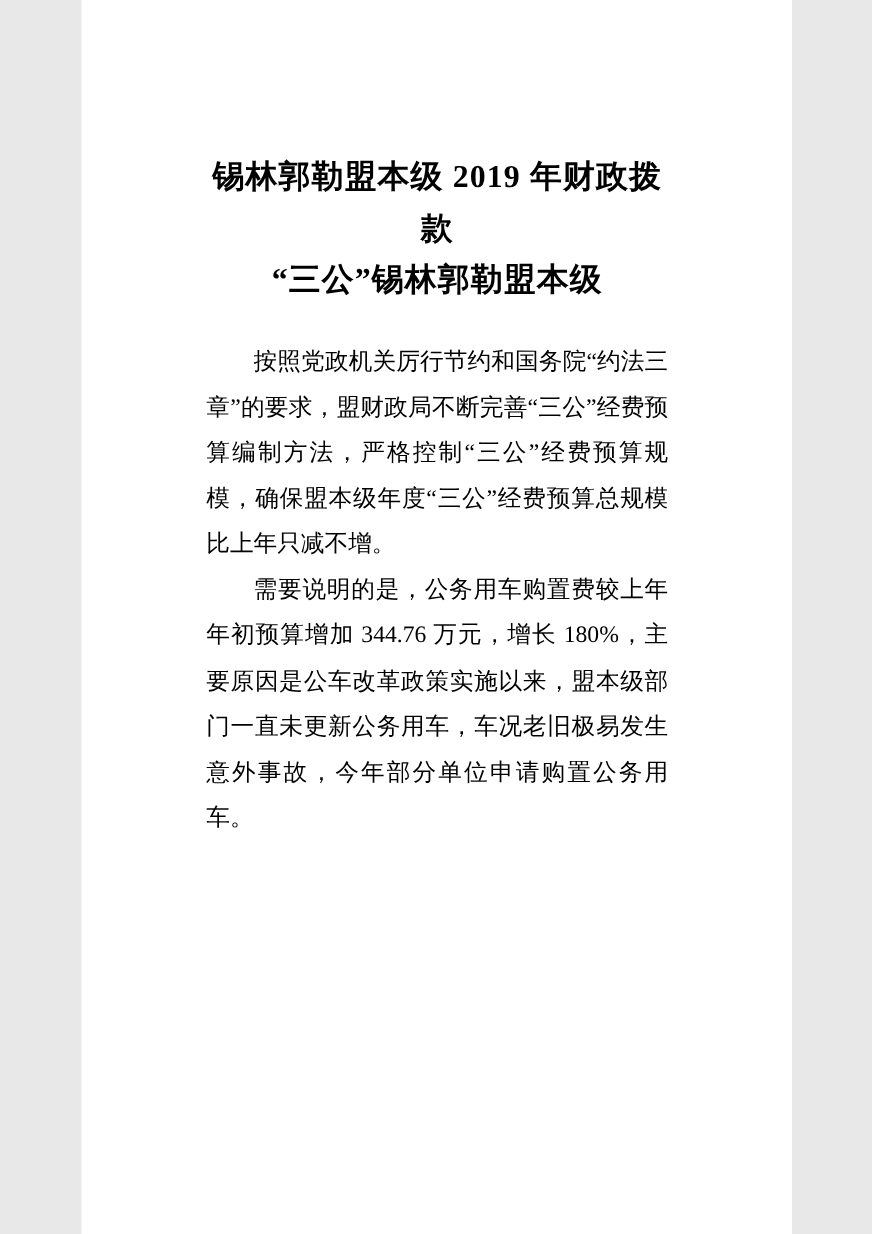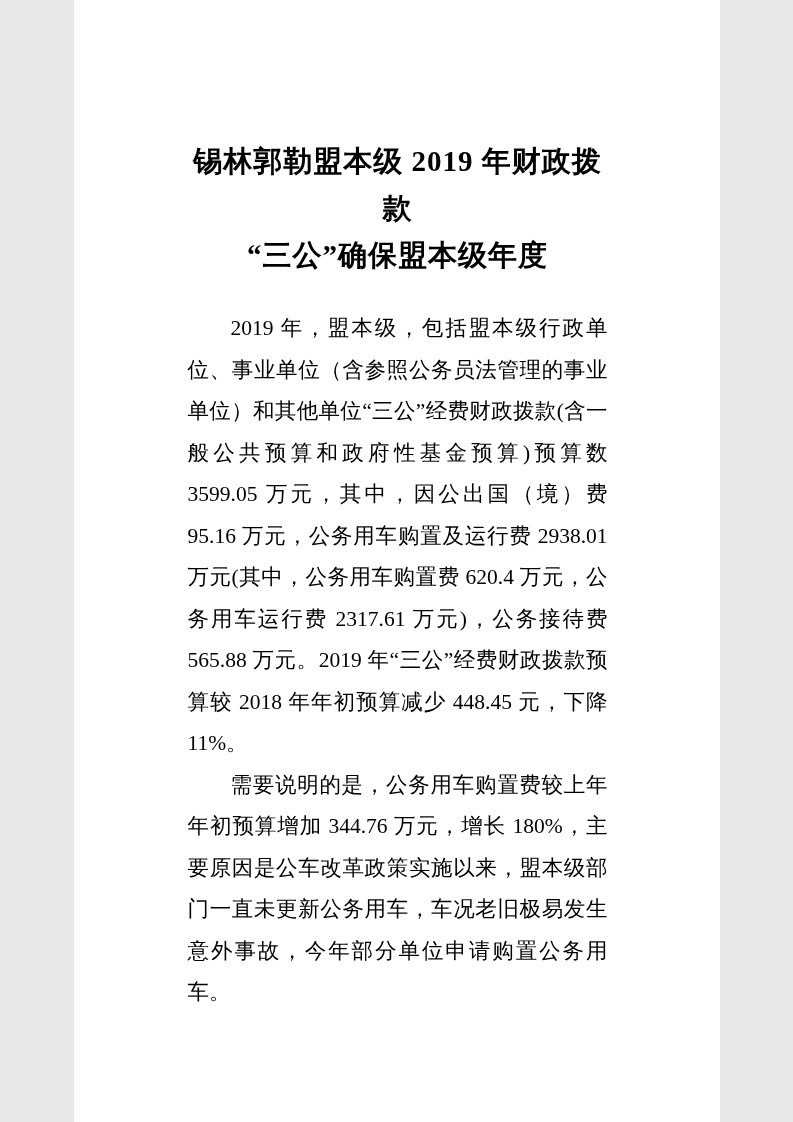--- a/index.html
+++ b/index.html
@@ -47,21 +47,21 @@
     font-family: "Liberation Serif", "DejaVu Serif", serif;
   }
 </style>
 </head>
 <body>
 
 <div class="page">
   <div class="content">
     <h1 class="doc-title">
       <span class="line">锡林郭勒盟本级 2019 年财政拨款</span>
-      <span class="line">“三公”确保盟本级年度</span>
+      <span class="line">“三公”锡林郭勒盟本级</span>
     </h1>
     <div class="body-text">
-      <p>2019 年，盟本级，包括盟本级行政单位、事业单位（含参照公务员法管理的事业单位）和其他单位“三公”经费财政拨款(含一般公共预算和政府性基金预算)预算数 3599.05 万元，其中，因公出国（境）费 95.16 万元，公务用车购置及运行费 2938.01 万元(其中，公务用车购置费 620.4 万元，公务用车运行费 2317.61 万元)，公务接待费 565.88 万元。2019 年“三公”经费财政拨款预算较 2018 年年初预算减少 448.45 元，下降 11%。</p>
+      <p>按照党政机关厉行节约和国务院“约法三章”的要求，盟财政局不断完善“三公”经费预算编制方法，严格控制“三公”经费预算规模，确保盟本级年度“三公”经费预算总规模比上年只减不增。</p>
       <p>需要说明的是，公务用车购置费较上年年初预算增加 344.76 万元，增长 180%，主要原因是公车改革政策实施以来，盟本级部门一直未更新公务用车，车况老旧极易发生意外事故，今年部分单位申请购置公务用车。</p>
     </div>
   </div>
   <div class="page-number">1</div>
 </div>
 
 </body></html>

